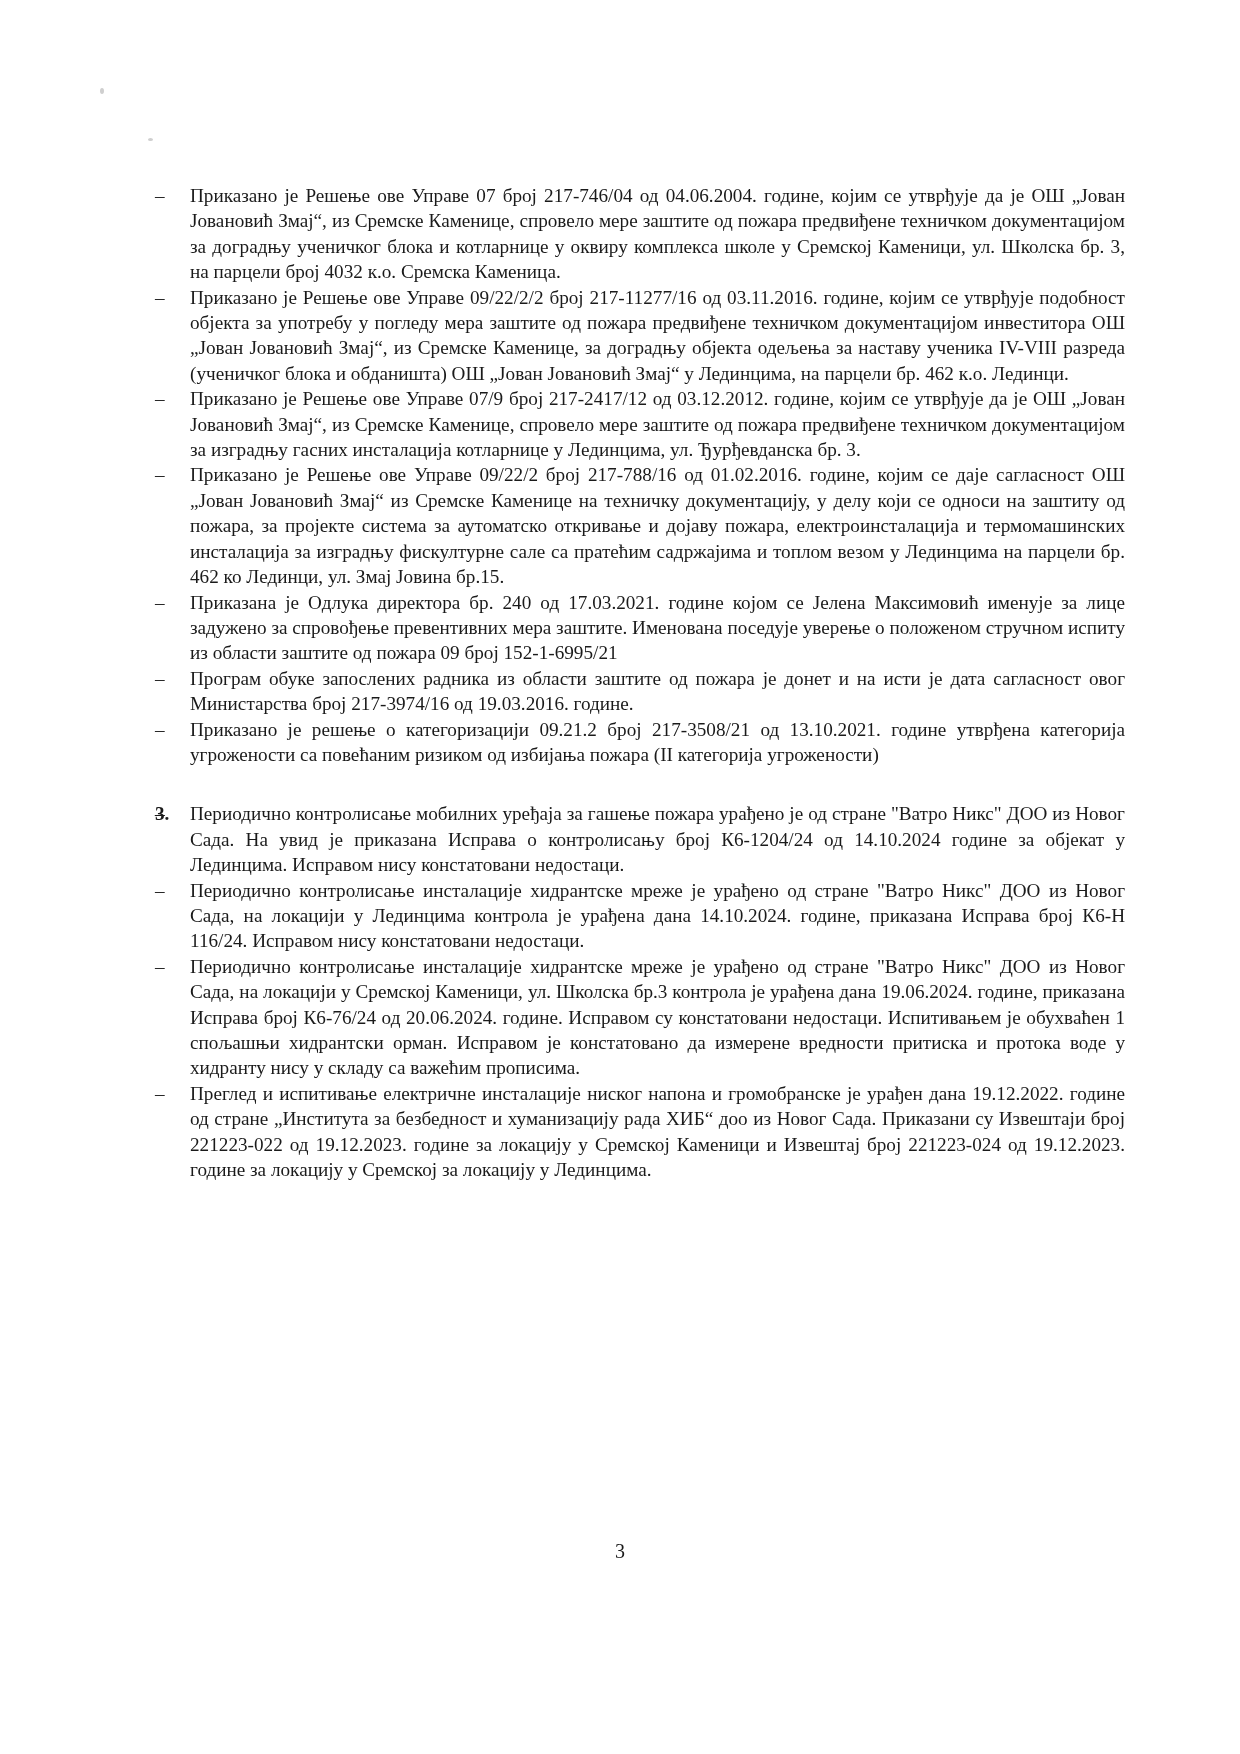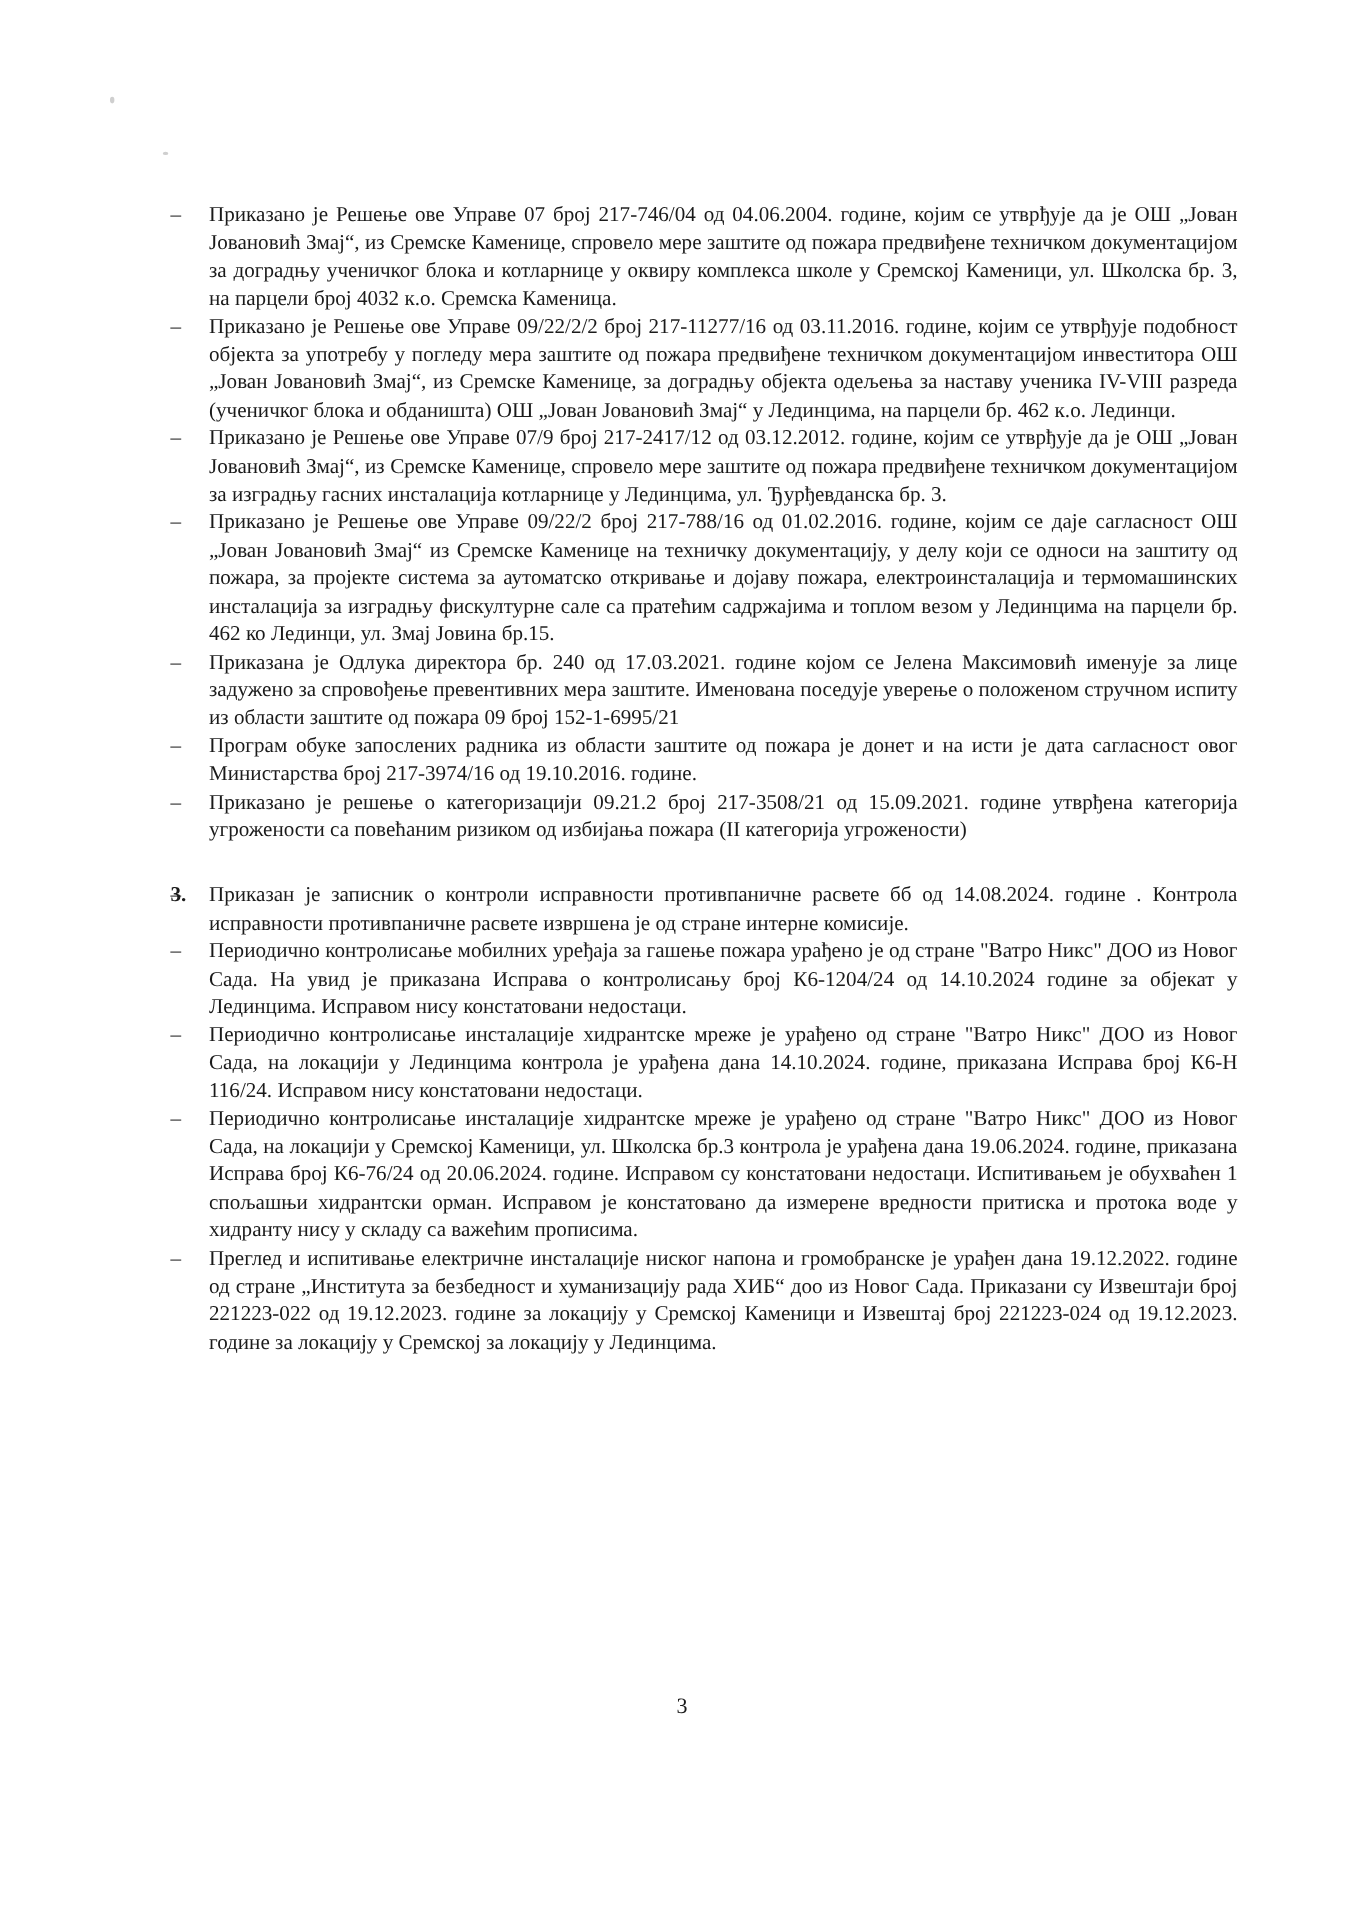--- a/index.html
+++ b/index.html
@@ -24,30 +24,30 @@
   <div class="speck" style="left:100px;top:88px;width:4px;height:6px;"></div>
   <div class="speck" style="left:148px;top:138px;width:5px;height:3px;"></div>
 
   <div class="content">
     <div id="sec2">
         <p class="item"><span class="dash">–</span><span>Приказано је Решење ове Управе 07 број 217-746/04 од 04.06.2004. године, којим се утврђује да је ОШ „Јован Јовановић Змај“, из Сремске Каменице, спровело мере заштите од пожара предвиђене техничком документацијом за доградњу ученичког блока и котларнице у оквиру комплекса школе у Сремској Каменици, ул. Школска бр. 3, на парцели број 4032 к.о. Сремска Каменица.</span></p>
         <p class="item"><span class="dash">–</span><span>Приказано је Решење ове Управе 09/22/2/2 број 217-11277/16 од 03.11.2016. године, којим се утврђује подобност објекта за употребу у погледу мера заштите од пожара предвиђене техничком документацијом инвеститора ОШ „Јован Јовановић Змај“, из Сремске Каменице, за доградњу објекта одељења за наставу ученика IV-VIII разреда (ученичког блока и обданишта) ОШ „Јован Јовановић Змај“ у Лединцима, на парцели бр. 462 к.о. Лединци.</span></p>
         <p class="item"><span class="dash">–</span><span>Приказано је Решење ове Управе 07/9 број 217-2417/12 од 03.12.2012. године, којим се утврђује да је ОШ „Јован Јовановић Змај“, из Сремске Каменице, спровело мере заштите од пожара предвиђене техничком документацијом за изградњу гасних инсталација котларнице у Лединцима, ул. Ђурђевданска бр. 3.</span></p>
         <p class="item"><span class="dash">–</span><span>Приказано је Решење ове Управе 09/22/2 број 217-788/16 од 01.02.2016. године, којим се даје сагласност ОШ „Јован Јовановић Змај“ из Сремске Каменице на техничку документацију, у делу који се односи на заштиту од пожара, за пројекте система за аутоматско откривање и дојаву пожара, електроинсталација и термомашинских инсталација за изградњу фискултурне сале са пратећим садржајима и топлом везом у Лединцима на парцели бр. 462 ко Лединци, ул. Змај Јовина бр.15.</span></p>
         <p class="item"><span class="dash">–</span><span>Приказана је Одлука директора бр. 240 од 17.03.2021. године којом се Јелена Максимовић именује за лице задужено за спровођење превентивних мера заштите. Именована поседује уверење о положеном стручном испиту из области заштите од пожара 09 број 152-1-6995/21</span></p>
-        <p class="item"><span class="dash">–</span><span>Програм обуке запослених радника из области заштите од пожара је донет и на исти је дата сагласност овог Министарства број 217-3974/16 од 19.10.2016. године.</span></p>
-        <p class="item"><span class="dash">–</span><span>Приказано је решење о категоризацији 09.21.2 број 217-3508/21 од 15.09.2021. године утврђена категорија угрожености са повећаним ризиком од избијања пожара (II категорија угрожености)</span></p>
+        <p class="item"><span class="dash">–</span><span>Програм обуке запослених радника из области заштите од пожара је донет и на исти је дата сагласност овог Министарства број 217-3974/16 од 19.03.2016. године.</span></p>
+        <p class="item"><span class="dash">–</span><span>Приказано је решење о категоризацији 09.21.2 број 217-3508/21 од 13.10.2021. године утврђена категорија угрожености са повећаним ризиком од избијања пожара (II категорија угрожености)</span></p>
       </div>
 
     <div class="heading">
       <span class="num">3.</span>
     </div>
 
     <div id="sec3">
-        <p class="item"><span class="dash">–</span><span>Приказан је записник о контроли исправности противпаничне расвете бб од 14.08.2024. године . Контрола исправности противпаничне расвете извршена је од стране интерне комисије.</span></p>
+        <p class="item"><span class="dash">–</span></p>
         <p class="item"><span class="dash">–</span><span>Периодично контролисање мобилних уређаја за гашење пожара урађено је од стране "Ватро Никс" ДОО из Новог Сада. На увид је приказана Исправа о контролисању број К6-1204/24 од 14.10.2024 године за објекат у Лединцима. Исправом нису констатовани недостаци.</span></p>
         <p class="item"><span class="dash">–</span><span>Периодично контролисање инсталације хидрантске мреже је урађено од стране "Ватро Никс" ДОО из Новог Сада, на локацији у Лединцима контрола је урађена дана 14.10.2024. године, приказана Исправа број К6-Н 116/24. Исправом нису констатовани недостаци.</span></p>
         <p class="item"><span class="dash">–</span><span>Периодично контролисање инсталације хидрантске мреже је урађено од стране "Ватро Никс" ДОО из Новог Сада, на локацији у Сремској Каменици, ул. Школска бр.3  контрола је урађена дана 19.06.2024. године, приказана Исправа број К6-76/24 од 20.06.2024. године. Исправом су констатовани недостаци. Испитивањем је обухваћен 1 спољашњи хидрантски орман. Исправом је констатовано да измерене вредности притиска и протока воде у хидранту нису у складу са важећим прописима.</span></p>
         <p class="item"><span class="dash">–</span><span>Преглед и испитивање електричне инсталације ниског напона и громобранске је урађен дана 19.12.2022. године од стране „Института за безбедност и хуманизацију рада ХИБ“ доо из Новог Сада. Приказани су Извештаји број 221223-022 од 19.12.2023. године за локацију у Сремској Каменици и Извештај број 221223-024 од 19.12.2023. године за локацију у Сремској за локацију у Лединцима.</span></p>
       </div>
   </div>
 
   <div class="page-number">3</div>
 </div>
 

